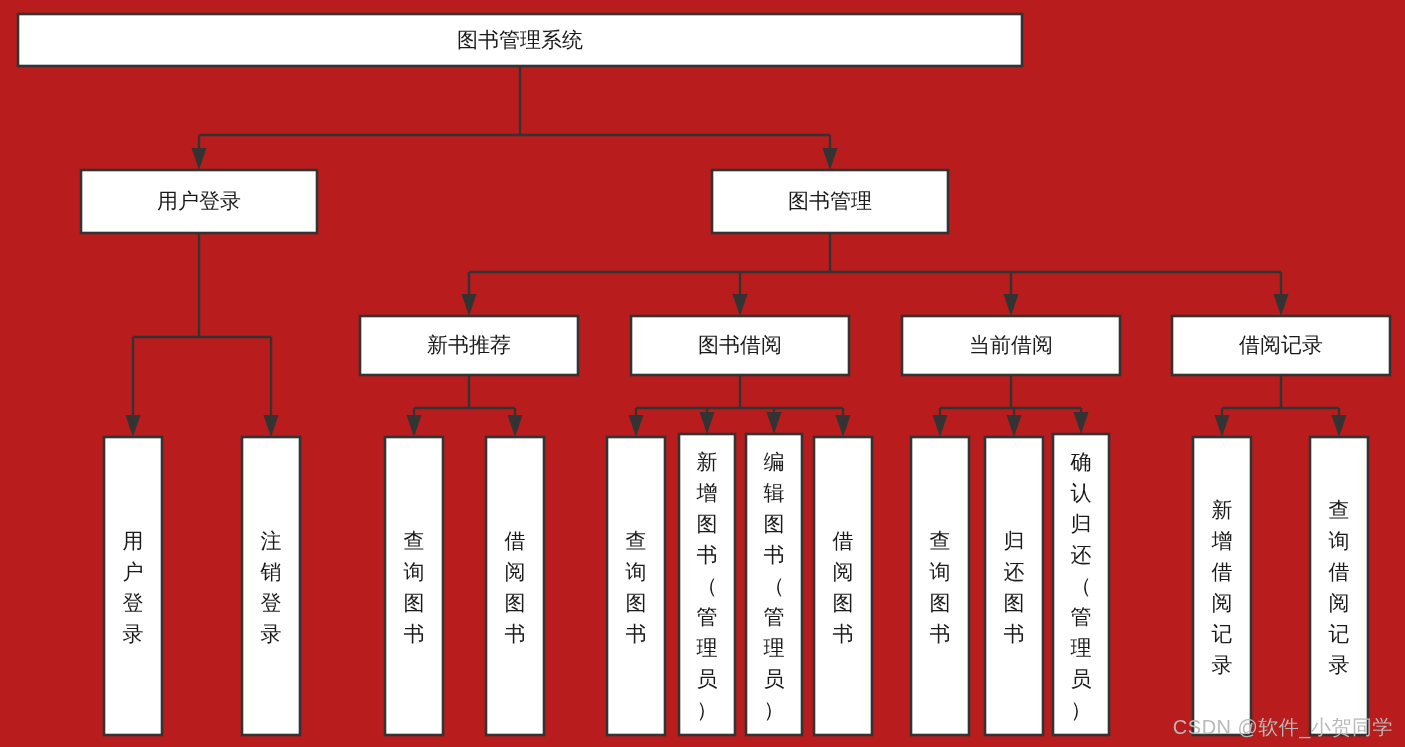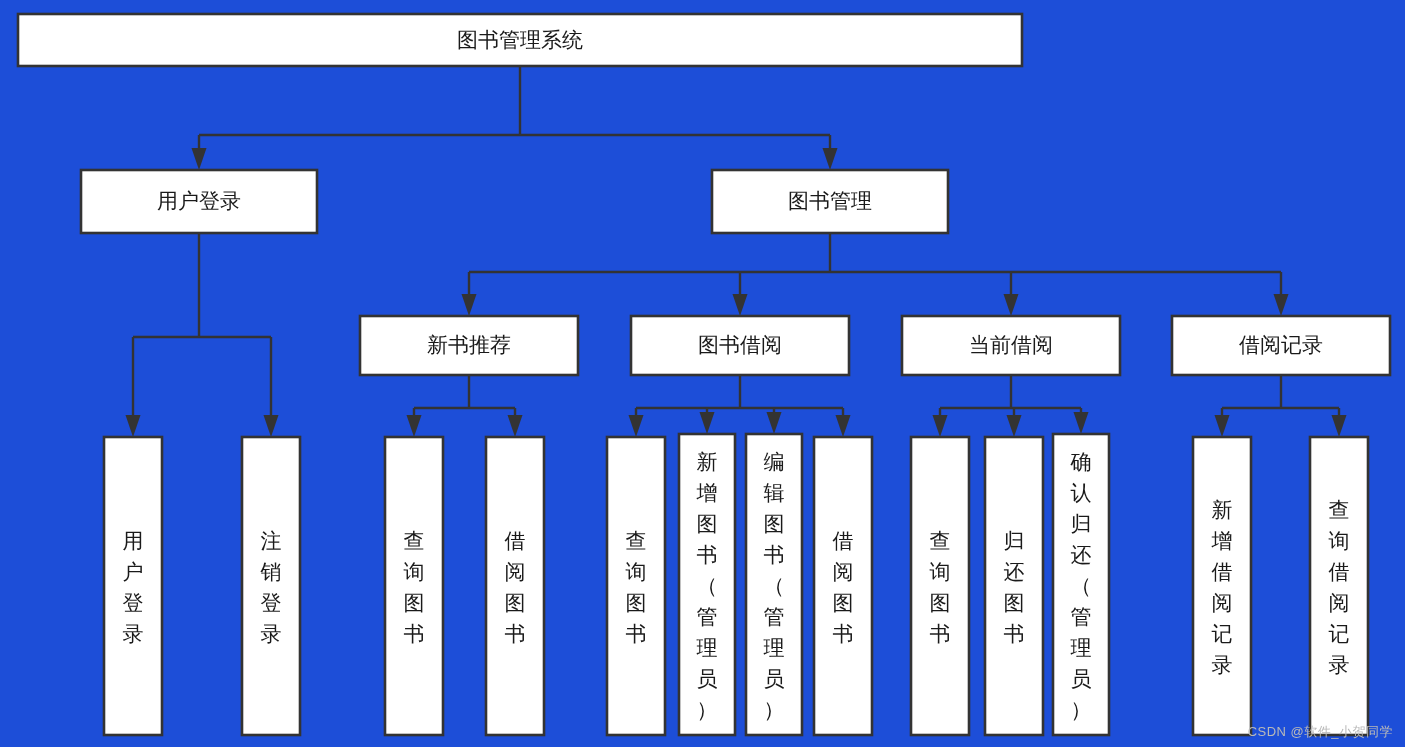--- a/index.html
+++ b/index.html
@@ -7,21 +7,21 @@
     padding: 0;
     background: #ffffff;
   }
   body {
     font-family: "Liberation Sans", "DejaVu Sans", sans-serif;
   }
   #diagram-root {
     position: relative;
     width: 1405px;
     height: 747px;
-    background: #1d4ed8;
+    background: #b91c1c;
     overflow: hidden;
     text-align: center;
   }
   svg#flow {
     position: absolute;
     left: 0;
     top: 0;
     width: 1405px;
     height: 747px;
     display: block;
@@ -52,21 +52,21 @@
     font-family: "Liberation Sans", "DejaVu Sans", sans-serif;
     font-size: 21px;
     fill: #1a1a1a;
     text-anchor: middle;
   }
   .watermark {
     position: absolute;
     right: 12px;
     bottom: 6px;
     font-family: "Liberation Sans", "DejaVu Sans", sans-serif;
-    font-size: 13px;
+    font-size: 20px;
     color: #b9b9b9;
     letter-spacing: 0.5px;
     white-space: nowrap;
     pointer-events: none;
   }
 </style>
 </head>
 <body>
 
 <div id="diagram-root">

